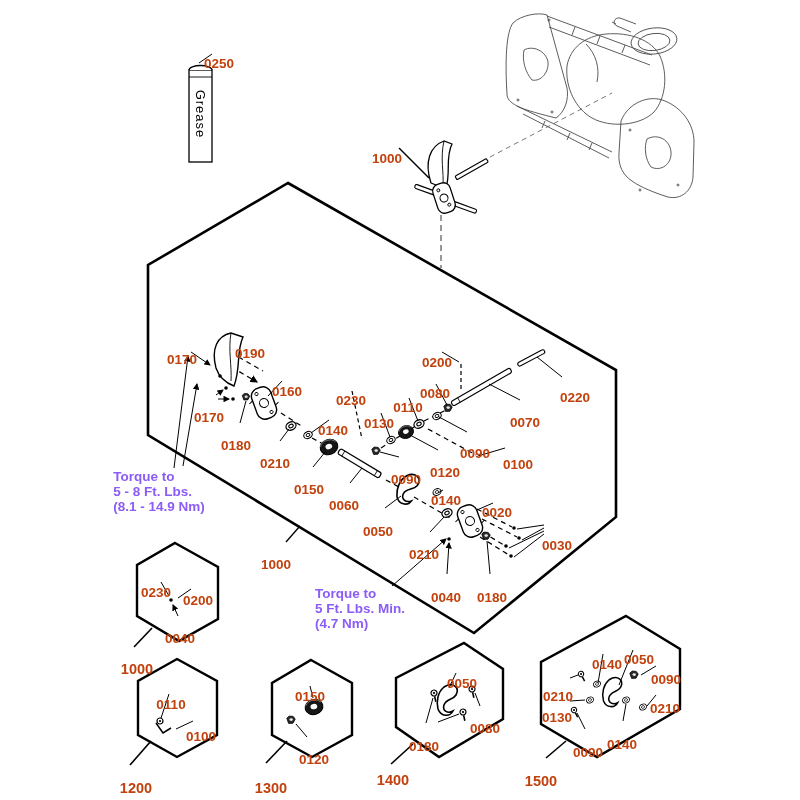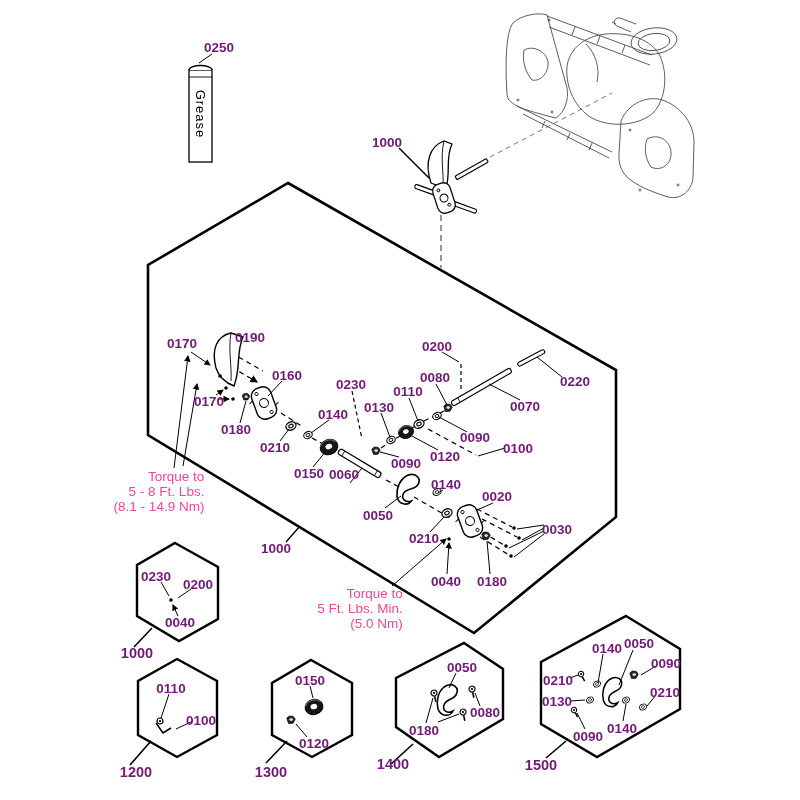--- a/index.html
+++ b/index.html
@@ -1,23 +1,23 @@
 <!DOCTYPE html>
 <html><head>
 <meta charset="utf-8">
 <style>
   html,body{margin:0;padding:0;background:#ffffff;}
   .canvas{position:relative;width:800px;height:800px;background:#ffffff;
           font-family:"Liberation Sans",sans-serif;overflow:hidden;}
   svg.art{position:absolute;left:0;top:0;}
   .co{position:absolute;transform:translate(-50%,-50%);font-weight:bold;
-      font-size:13.5px;color:#701a75;white-space:nowrap;}
+      font-size:13.5px;color:#c2410c;white-space:nowrap;margin-top:16px;}
   .vlab{font-size:14.5px;}
-  .note{position:absolute;transform:translate(-50%,0);text-align:right;
-        font-weight:normal;font-size:13.5px;line-height:15px;color:#ec4899;white-space:nowrap;}
+  .note{position:absolute;transform:translate(-50%,0);text-align:left;
+        font-weight:bold;font-size:13.5px;line-height:15px;color:#8b5cf6;white-space:nowrap;}
   .grease{position:absolute;transform:translate(-50%,-50%);writing-mode:vertical-rl;
           font-size:13px;letter-spacing:1px;color:#000;}
 </style>
 </head>
 <body>
 
 <div class="canvas">
 
 <svg class="art" width="800" height="800" viewBox="0 0 800 800">
   <defs>
@@ -277,21 +277,21 @@
 
 <span class="co" style="left:182px;top:343px">0170</span>
 <span class="co" style="left:250px;top:337px">0190</span>
 <span class="co" style="left:287px;top:375px">0160</span>
 <span class="co" style="left:209px;top:401px">0170</span>
 <span class="co" style="left:236px;top:429px">0180</span>
 <span class="co" style="left:275px;top:447px">0210</span>
 <span class="co" style="left:333px;top:414px">0140</span>
 <span class="co" style="left:309px;top:473px">0150</span>
 <span class="co" style="left:351px;top:384px">0230</span>
-<span class="co" style="left:344px;top:474px">0060</span>
+<span class="co" style="left:344px;top:489px">0060</span>
 <span class="co" style="left:406px;top:463px">0090</span>
 <span class="co" style="left:379px;top:407px">0130</span>
 <span class="co" style="left:445px;top:456px">0120</span>
 <span class="co" style="left:408px;top:391px">0110</span>
 <span class="co" style="left:435px;top:377px">0080</span>
 <span class="co" style="left:437px;top:346px">0200</span>
 <span class="co" style="left:525px;top:406px">0070</span>
 <span class="co" style="left:575px;top:381px">0220</span>
 <span class="co" style="left:475px;top:437px">0090</span>
 <span class="co" style="left:518px;top:448px">0100</span>
@@ -305,21 +305,21 @@
 <span class="co" style="left:276px;top:548px">1000</span>
 
 <div class="note" style="left:159px;top:469px">
   <div>Torque to</div>
   <div>5 - 8 Ft. Lbs.</div>
   <div>(8.1 - 14.9 Nm)</div>
 </div>
 <div class="note" style="left:360px;top:586px">
   <div>Torque to</div>
   <div>5 Ft. Lbs. Min.</div>
-  <div>(5.0 Nm)</div>
+  <div>(4.7 Nm)</div>
 </div>
 
 <span class="co" style="left:156px;top:576px">0230</span>
 <span class="co" style="left:198px;top:584px">0200</span>
 <span class="co" style="left:180px;top:622px">0040</span>
 <span class="co vlab" style="left:137px;top:653px">1000</span>
 
 <span class="co" style="left:171px;top:688px">0110</span>
 <span class="co" style="left:201px;top:720px">0100</span>
 <span class="co vlab" style="left:136px;top:772px">1200</span>

